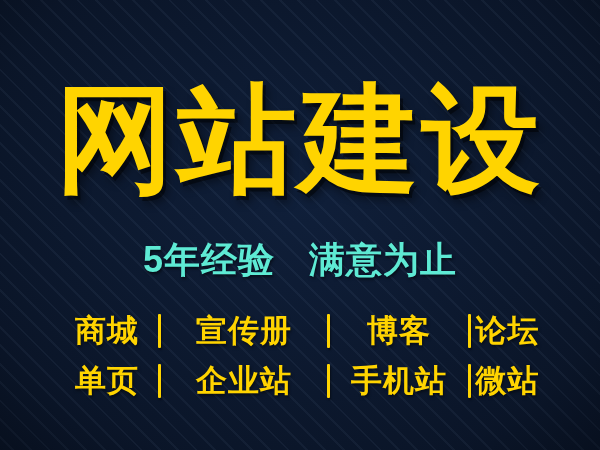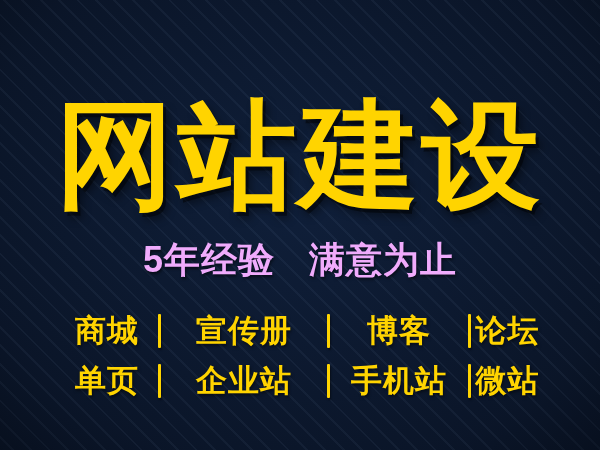--- a/index.html
+++ b/index.html
@@ -44,41 +44,41 @@
     z-index: 3;
     width: 100%;
     height: 100%;
   }
 
   
   .headline {
     position: absolute;
     left: 0;
     right: 0;
-    top: 90px;
+    top: 74px;
     text-align: center;
     color: #FFD400;
     font-size: 118px;
     line-height: 130px;
     font-weight: 700;
     letter-spacing: 4px;
     text-shadow:
       3px 4px 0 rgba(0,0,0,0.45),
       5px 7px 9px rgba(0,0,0,0.40);
     white-space: nowrap;
   }
 
   
   .subtitle {
     position: absolute;
     left: 0;
     right: 0;
     top: 238px;
     text-align: center;
-    color: #f0abfc;
+    color: #5eead4;
     font-size: 36px;
     line-height: 44px;
     font-weight: 700;
     letter-spacing: 1px;
     text-shadow: 1px 2px 3px rgba(0,0,0,0.55);
     white-space: nowrap;
   }
   .subtitle .gap { display: inline-block; width: 34px; }
 
   

